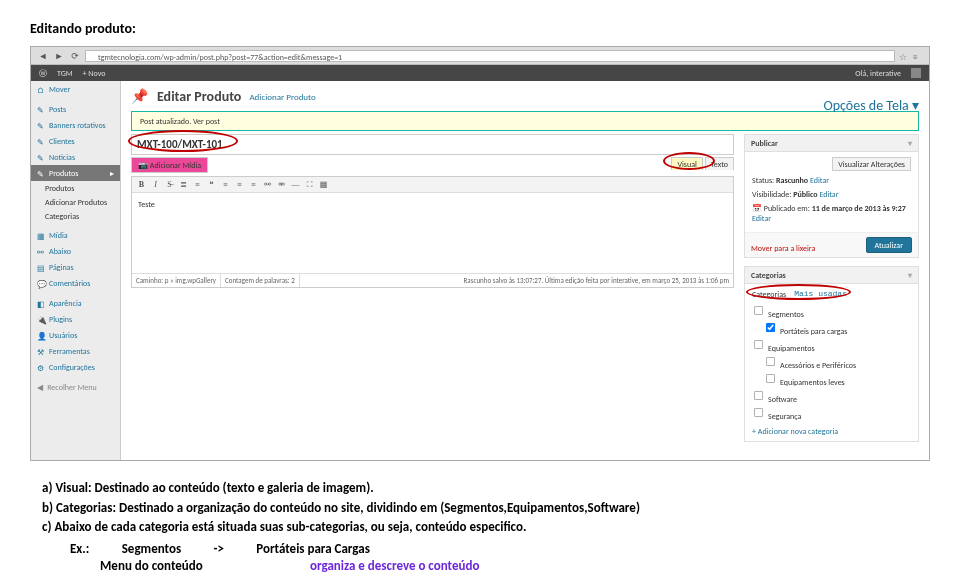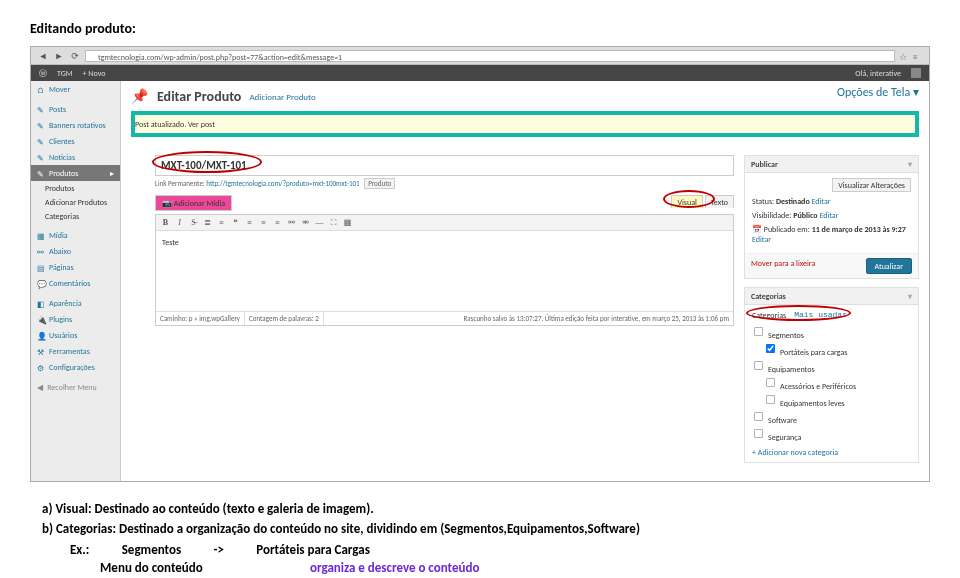--- a/index.html
+++ b/index.html
@@ -19,29 +19,29 @@
 
   .wp-body { display: flex; min-height: 330px; }
   .sidebar { width: 90px; background: #ececec; border-right: 1px solid #ccc; font-size: 8px; color: #21759b; }
   .sb-item { padding: 3px 6px; display: flex; align-items: center; gap: 4px; }
   .sb-item.act { background: #777; color: #fff; }
   .sb-sub { padding: 2px 6px 2px 14px; color: #333; }
   .sb-sep { height: 4px; }
   .sb-ico { width: 8px; height: 8px; display: inline-block; }
 
   .main { flex: 1; background: #fff; padding: 6px 10px 10px 10px; font-size: 8px; color: #333; position: relative; }
-  .top-right { position: absolute; right: 10px; top: 4px; font-size: 12px; color: #21759b; }
+  .top-right { position: absolute; right: 10px; top: 16px; font-size: 14px; color: #21759b; }
   .title-row { display: flex; align-items: center; gap: 8px; margin-bottom: 6px; }
   .pin { width: 18px; height: 18px; display: flex; align-items: center; justify-content: center; font-size: 14px; color: #888; }
   .page-title { font-size: 14px; font-weight: bold; color: #464646; }
   .add-link { color: #21759b; font-size: 9px; }
 
-  .notice { background: #ffffe0; border: 4px solid #14b8a6; padding: 4px 0; margin-bottom: 18px; font-size: 8px; }
+  .notice { background: #ffffe0; border: 1px solid #14b8a6; padding: 4px 8px; margin-bottom: 3px; font-size: 8px; }
   .two-col { display: flex; gap: 10px; }
-  .left-col { flex: 1; margin-left: 24px; }
+  .left-col { flex: 1; }
   .right-col { width: 175px; }
 
   .title-input { width: 100%; border: 1px solid #ccc; padding: 3px 5px; font-size: 11px; font-weight: bold; color: #333; margin-bottom: 2px; position: relative; }
   .permalink { font-size: 7px; color: #666; margin-bottom: 6px; }
   .permalink .btn-mini { display: inline-block; background: #f3f3f3; border: 1px solid #ccc; padding: 0 3px; margin-left: 3px; }
 
   .media-btn { display: inline-block; background: #ec4899; border: 1px solid #ccc; padding: 2px 6px; font-size: 8px; margin-bottom: 3px; }
   .ed-tabs { float: right; font-size: 8px; position: relative; }
   .ed-tab { display: inline-block; border: 1px solid #ccc; border-bottom: none; padding: 1px 5px; background: #f3f3f3; }
   .ed-tab.act { background: #fef9c3; }
@@ -54,21 +54,21 @@
   .ed-foot .efr { flex: 1; text-align: right; padding: 2px 4px; }
 
   .mbox { border: 1px solid #dfdfdf; margin-bottom: 8px; font-size: 8px; }
   .mbox-h { background: #f1f1f1; border-bottom: 1px solid #dfdfdf; padding: 3px 6px; font-weight: bold; color: #464646; display: flex; align-items: center; }
   .mbox-h .tri { margin-left: auto; color: #aaa; }
   .mbox-b { padding: 5px 7px; }
   .mbox-b .row { margin-bottom: 4px; }
   .link-blue { color: #21759b; }
   .btn-grey { background: #f3f3f3; border: 1px solid #ccc; padding: 1px 5px; font-size: 8px; display: inline-block; }
   .btn-blue { background: #21759b; color: #fff; border: 1px solid #1b607f; padding: 2px 8px; font-size: 8px; display: inline-block; border-radius: 2px; }
-  .mbox-foot { background: #f8f8f8; border-top: 1px solid #eee; padding: 4px 6px; display: flex; justify-content: space-between; align-items: flex-start; }
+  .mbox-foot { background: #f8f8f8; border-top: 1px solid #eee; padding: 4px 6px; display: flex; justify-content: space-between; align-items: flex-end; }
   .trash { color: #bc0b0b; }
 
   .cat-tabs { display: flex; gap: 8px; font-size: 8px; margin-bottom: 4px; position: relative; }
   .cat-tab { color: #333; }
   .cat-tab.dim { color: #21759b; font-family: Liberation Mono, monospace; }
   .cat-list { font-size: 8px; }
   .cat-list label { display: block; padding: 1px 0; }
   .cat-list input { margin-right: 3px; transform: scale(0.7); }
   .cat-list .ind { padding-left: 12px; }
   .add-cat { color: #21759b; font-size: 8px; margin-top: 4px; display: inline-block; }
@@ -197,25 +197,20 @@
           <span class="page-title">Editar Produto</span>
           <span class="add-link">Adicionar Produto</span>
         </div>
         <div class="notice">Post atualizado. Ver post</div>
 
         <div class="two-col">
           <div class="left-col">
             <div class="rel">
               <div class="title-input">MXT-100/MXT-101</div>
               <div class="circle-a circle-title"></div>
-            </div>
-            <div class="permalink">
-              <span>Link Permanente:</span>
-              <span class="link-blue">http://tgmtecnologia.com/?produto=mxt-100mxt-101</span>
-              <span class="btn-mini">Produto</span>
             </div>
             <div>
               <span class="media-btn">📷 <span>Adicionar Mídia</span></span>
               <span class="ed-tabs rel">
                 <span class="ed-tab act">Visual</span>
                 <span class="ed-tab">Texto</span>
                 <div class="circle-a circle-visual"></div>
               </span>
             </div>
             <div class="editor">
@@ -249,21 +244,21 @@
           </div>
 
           <div class="right-col">
             <div class="mbox">
               <div class="mbox-h">
                   <span>Publicar</span>
                   <span class="tri">▾</span>
                 </div>
               <div class="mbox-b">
                 <div class="row" style="text-align:right;"><span class="btn-grey">Visualizar Alterações</span></div>
-                <div class="row"><span>Status:</span> <b>Destinado</b> <span class="link-blue">Editar</span></div>
+                <div class="row"><span>Status:</span> <b>Rascunho</b> <span class="link-blue">Editar</span></div>
                 <div class="row"><span>Visibilidade:</span> <b>Público</b> <span class="link-blue">Editar</span></div>
                 <div class="row">📅 <span>Publicado em:</span> <b>11 de março de 2013 às 9:27</b> <span class="link-blue">Editar</span></div>
               </div>
               <div class="mbox-foot">
                 <span class="trash">Mover para a lixeira</span>
                 <span class="btn-blue">Atualizar</span>
               </div>
             </div>
 
             <div class="mbox">
@@ -291,20 +286,21 @@
             </div>
           </div>
         </div>
       </div>
     </div>
   </div>
 
   <div class="textblock">
     <div class="li"><b>a)   Visual: Destinado ao conteúdo (texto e galeria de imagem).</b></div>
     <div class="li"><b>b)   Categorias: Destinado a organização do conteúdo no site, dividindo em (Segmentos,Equipamentos,Software)</b></div>
+    <div class="li"><b>c)   Abaixo de cada categoria está situada suas sub-categorias, ou seja, conteúdo especifico.</b></div>
     <div class="ex">
       <b><span>Ex.:</span></b>&nbsp;&nbsp;&nbsp;&nbsp;&nbsp;&nbsp;&nbsp;&nbsp;&nbsp;&nbsp;
       <b><span>Segmentos</span></b>&nbsp;&nbsp;&nbsp;&nbsp;&nbsp;&nbsp;&nbsp;&nbsp;&nbsp;&nbsp;
       <b><span>-&gt;</span></b>&nbsp;&nbsp;&nbsp;&nbsp;&nbsp;&nbsp;&nbsp;&nbsp;&nbsp;&nbsp;
       <b><span>Portáteis para Cargas</span></b>
     </div>
     <div class="row2">
       <div><b>Menu do conteúdo</b></div>
       <div class="blue"><b>organiza e descreve o conteúdo</b></div>
     </div>

